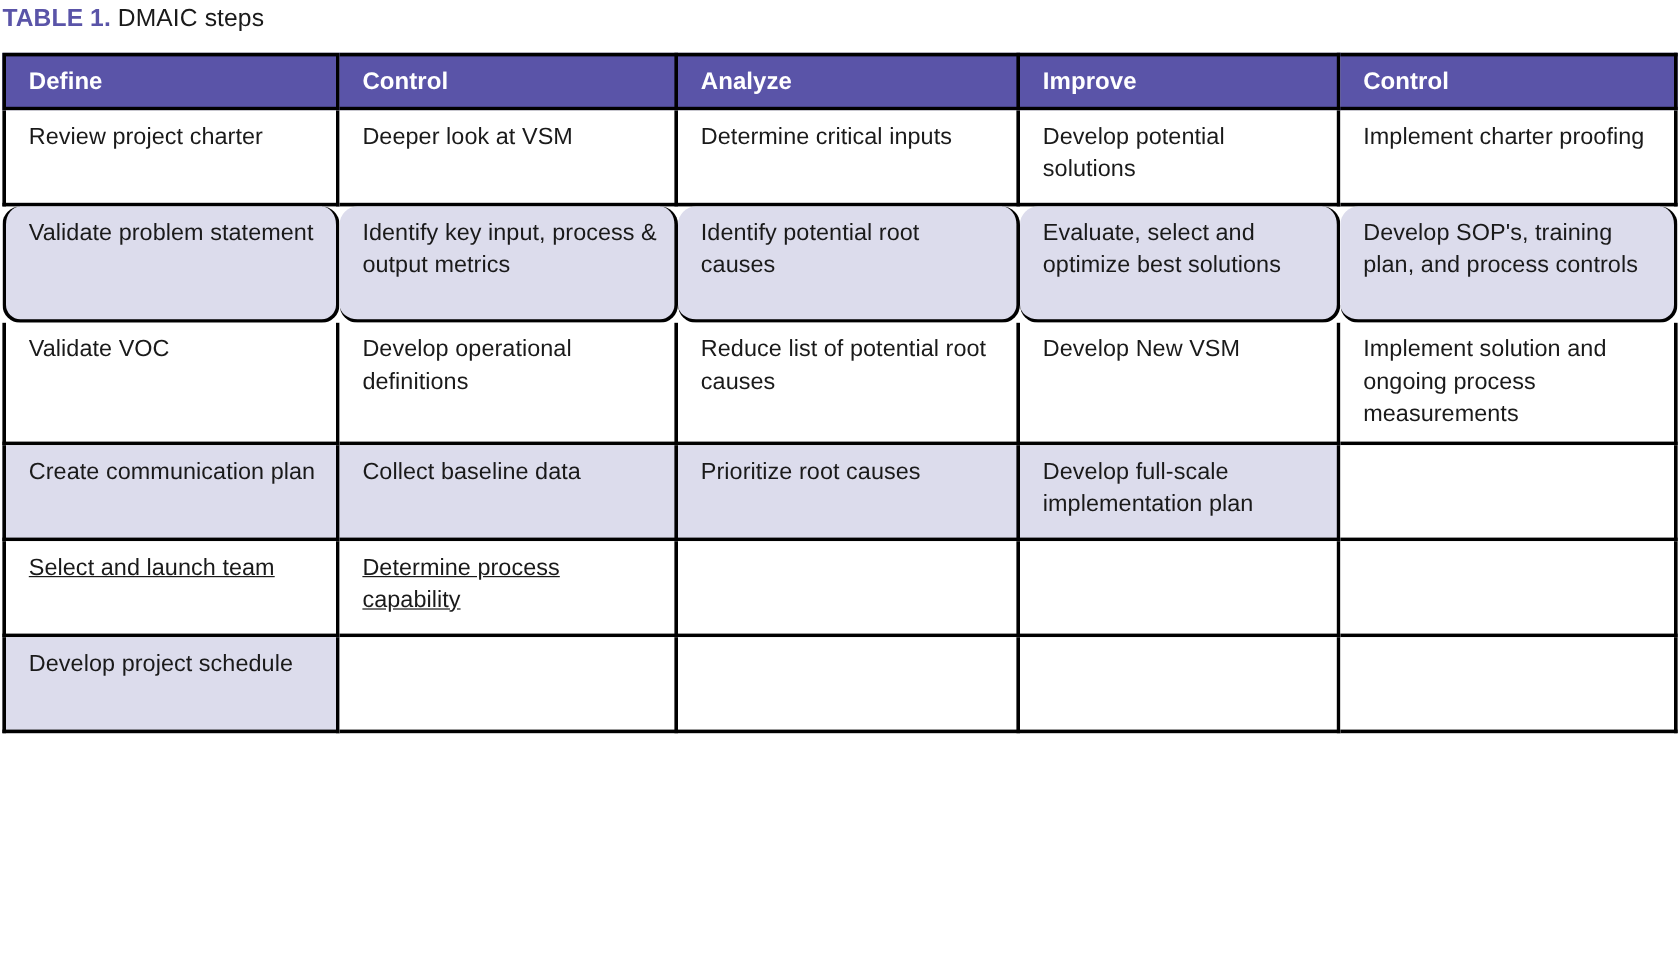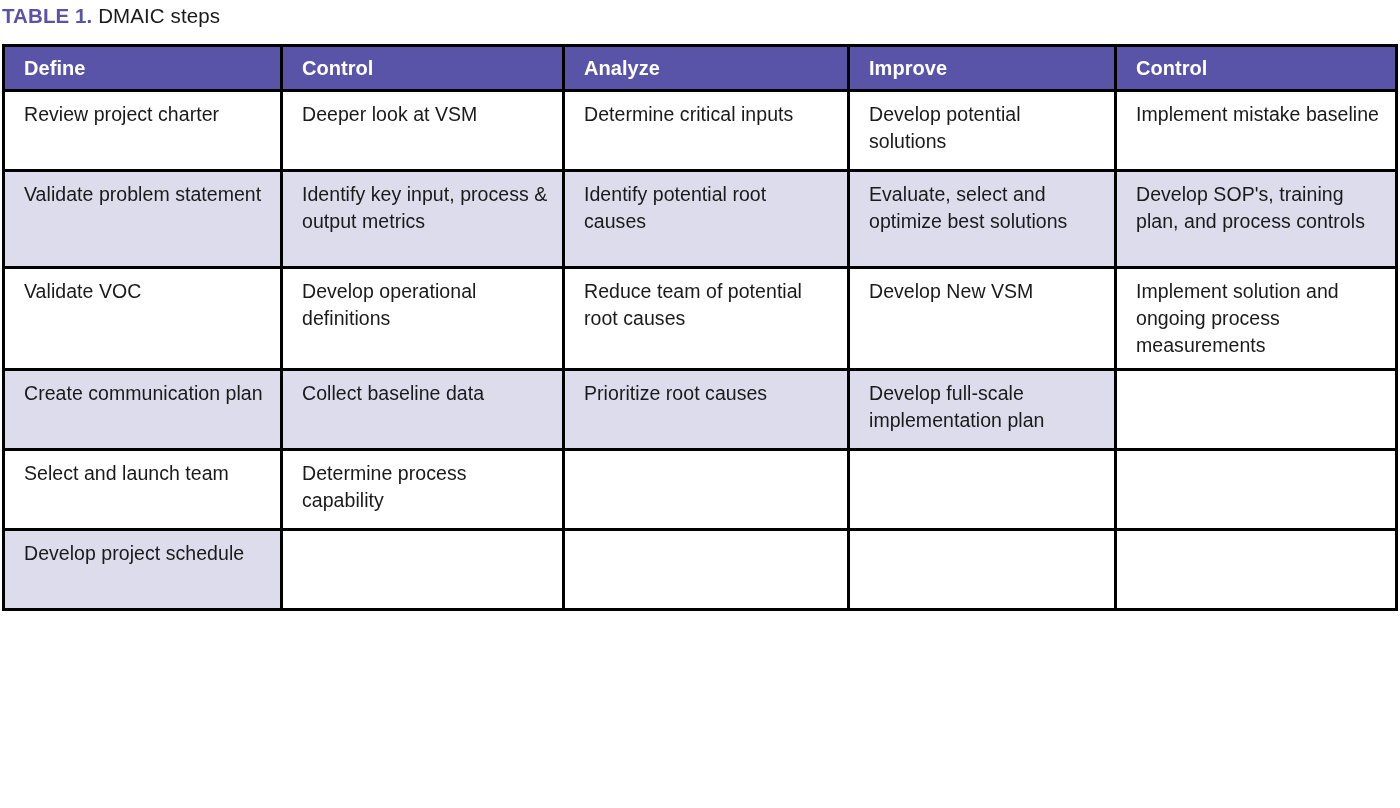--- a/index.html
+++ b/index.html
@@ -92,26 +92,26 @@
     line-height: 28px;
     white-space: nowrap;
   }
 
   .dmaic-table tbody td.shaded {
     background: #dcdcec;
   }
 
   
   tr.r0 td { height: 80px; margin-top: 44px; }
-  tr.r1 td { height: 97px; }
+  tr.r1 td { height: 97px; border-radius: 15px; }
   tr.r2 td { height: 101px; margin-top: 46px; }
   tr.r3 td { height: 99px; }
   tr.r4 td { height: 101px; }
   tr.r5 td { height: 80px; }
-  tr.r6 td { height: 80px; }
+  tr.r6 td { height: 80px; text-decoration: underline; }
   tr.r7 td { height: 80px; }
 </style>
 </head>
 <body>
 
 <div class="page">
 
   <div class="caption">
     <span class="caption-label">TABLE 1.</span><span class="caption-text"> DMAIC steps</span>
   </div>
@@ -132,33 +132,33 @@
         <th>Improve</th>
         <th>Control</th>
       </tr>
     </thead>
     <tbody>
       <tr class="r0">
         <td>Review project charter</td>
         <td>Deeper look at VSM</td>
         <td>Determine critical inputs</td>
         <td>Develop potential solutions</td>
-        <td>Implement mistake baseline</td>
+        <td>Implement charter proofing</td>
       </tr>
       <tr class="r1">
         <td class="shaded">Validate problem statement</td>
         <td class="shaded">Identify key input, process &amp; output metrics</td>
         <td class="shaded">Identify potential root causes</td>
         <td class="shaded">Evaluate, select and optimize best solutions</td>
         <td class="shaded">Develop SOP's, training plan, and process controls</td>
       </tr>
       <tr class="r2">
         <td>Validate VOC</td>
         <td>Develop operational definitions</td>
-        <td>Reduce team of potential root causes</td>
+        <td>Reduce list of potential root causes</td>
         <td>Develop New VSM</td>
         <td>Implement solution and ongoing process measurements</td>
       </tr>
       <tr class="r5">
         <td class="shaded">Create communication plan</td>
         <td class="shaded">Collect baseline data</td>
         <td class="shaded">Prioritize root causes</td>
         <td class="shaded">Develop full-scale implementation plan</td>
         <td></td>
       </tr>

